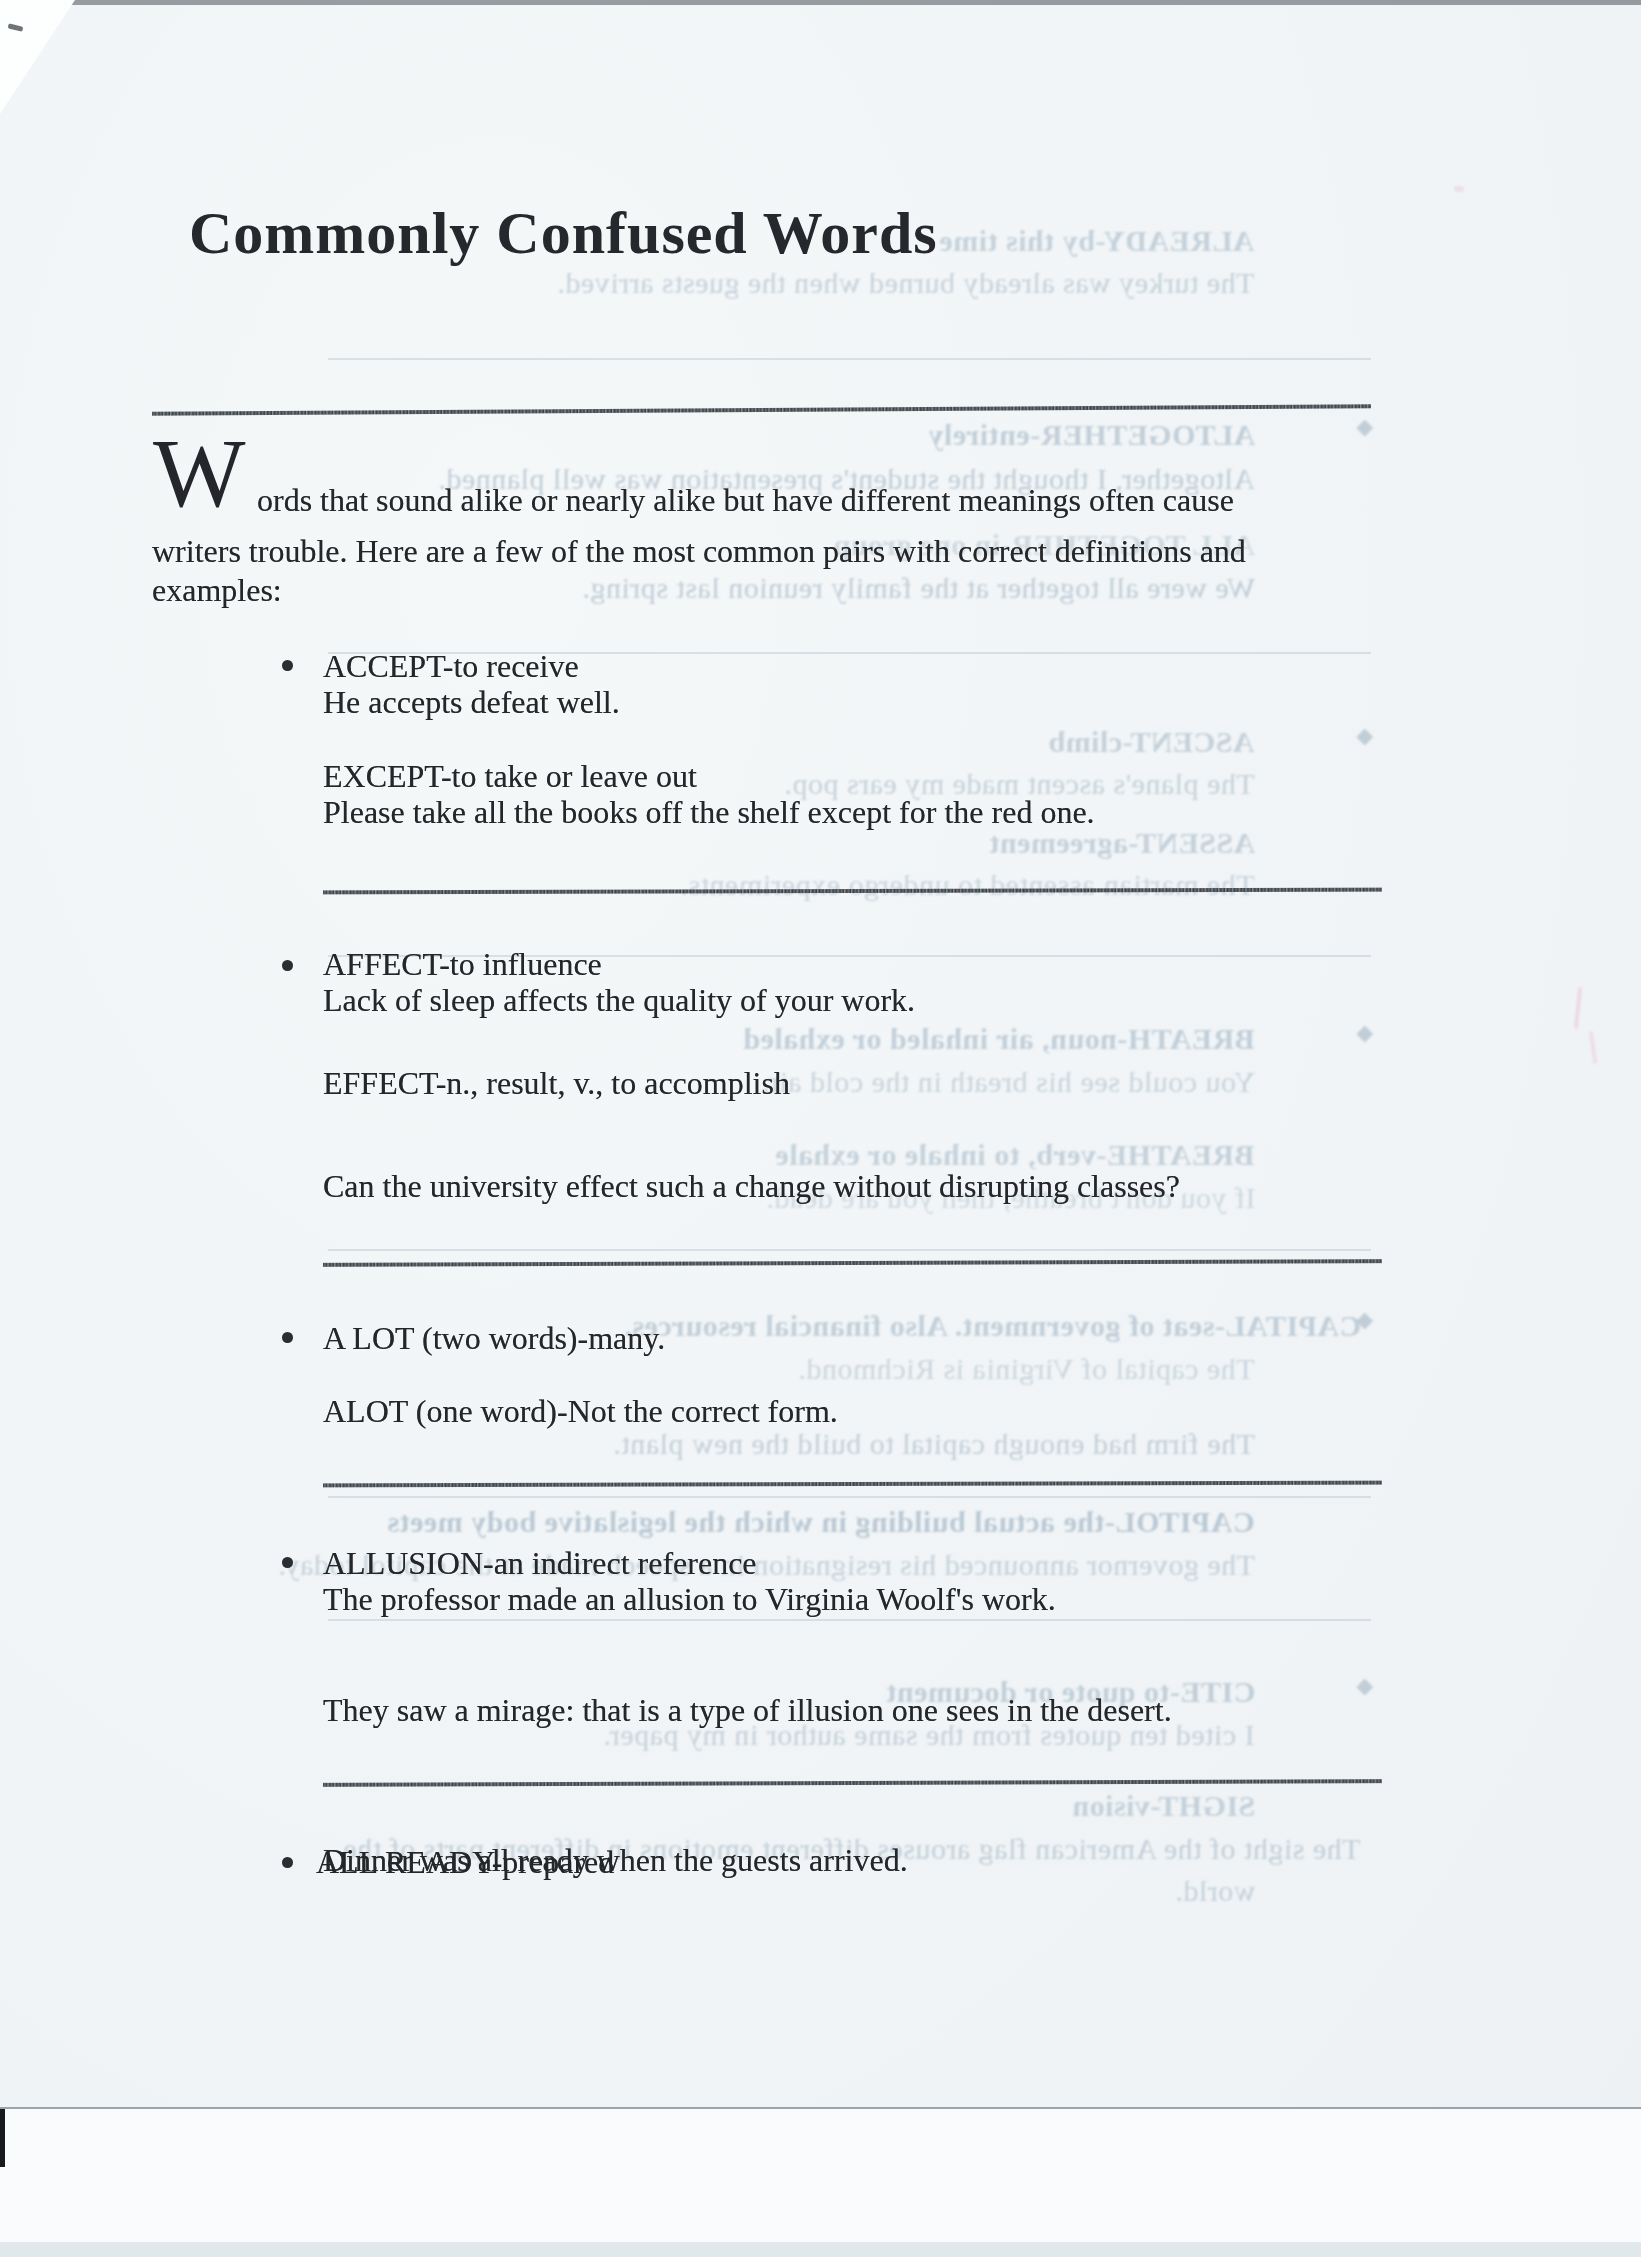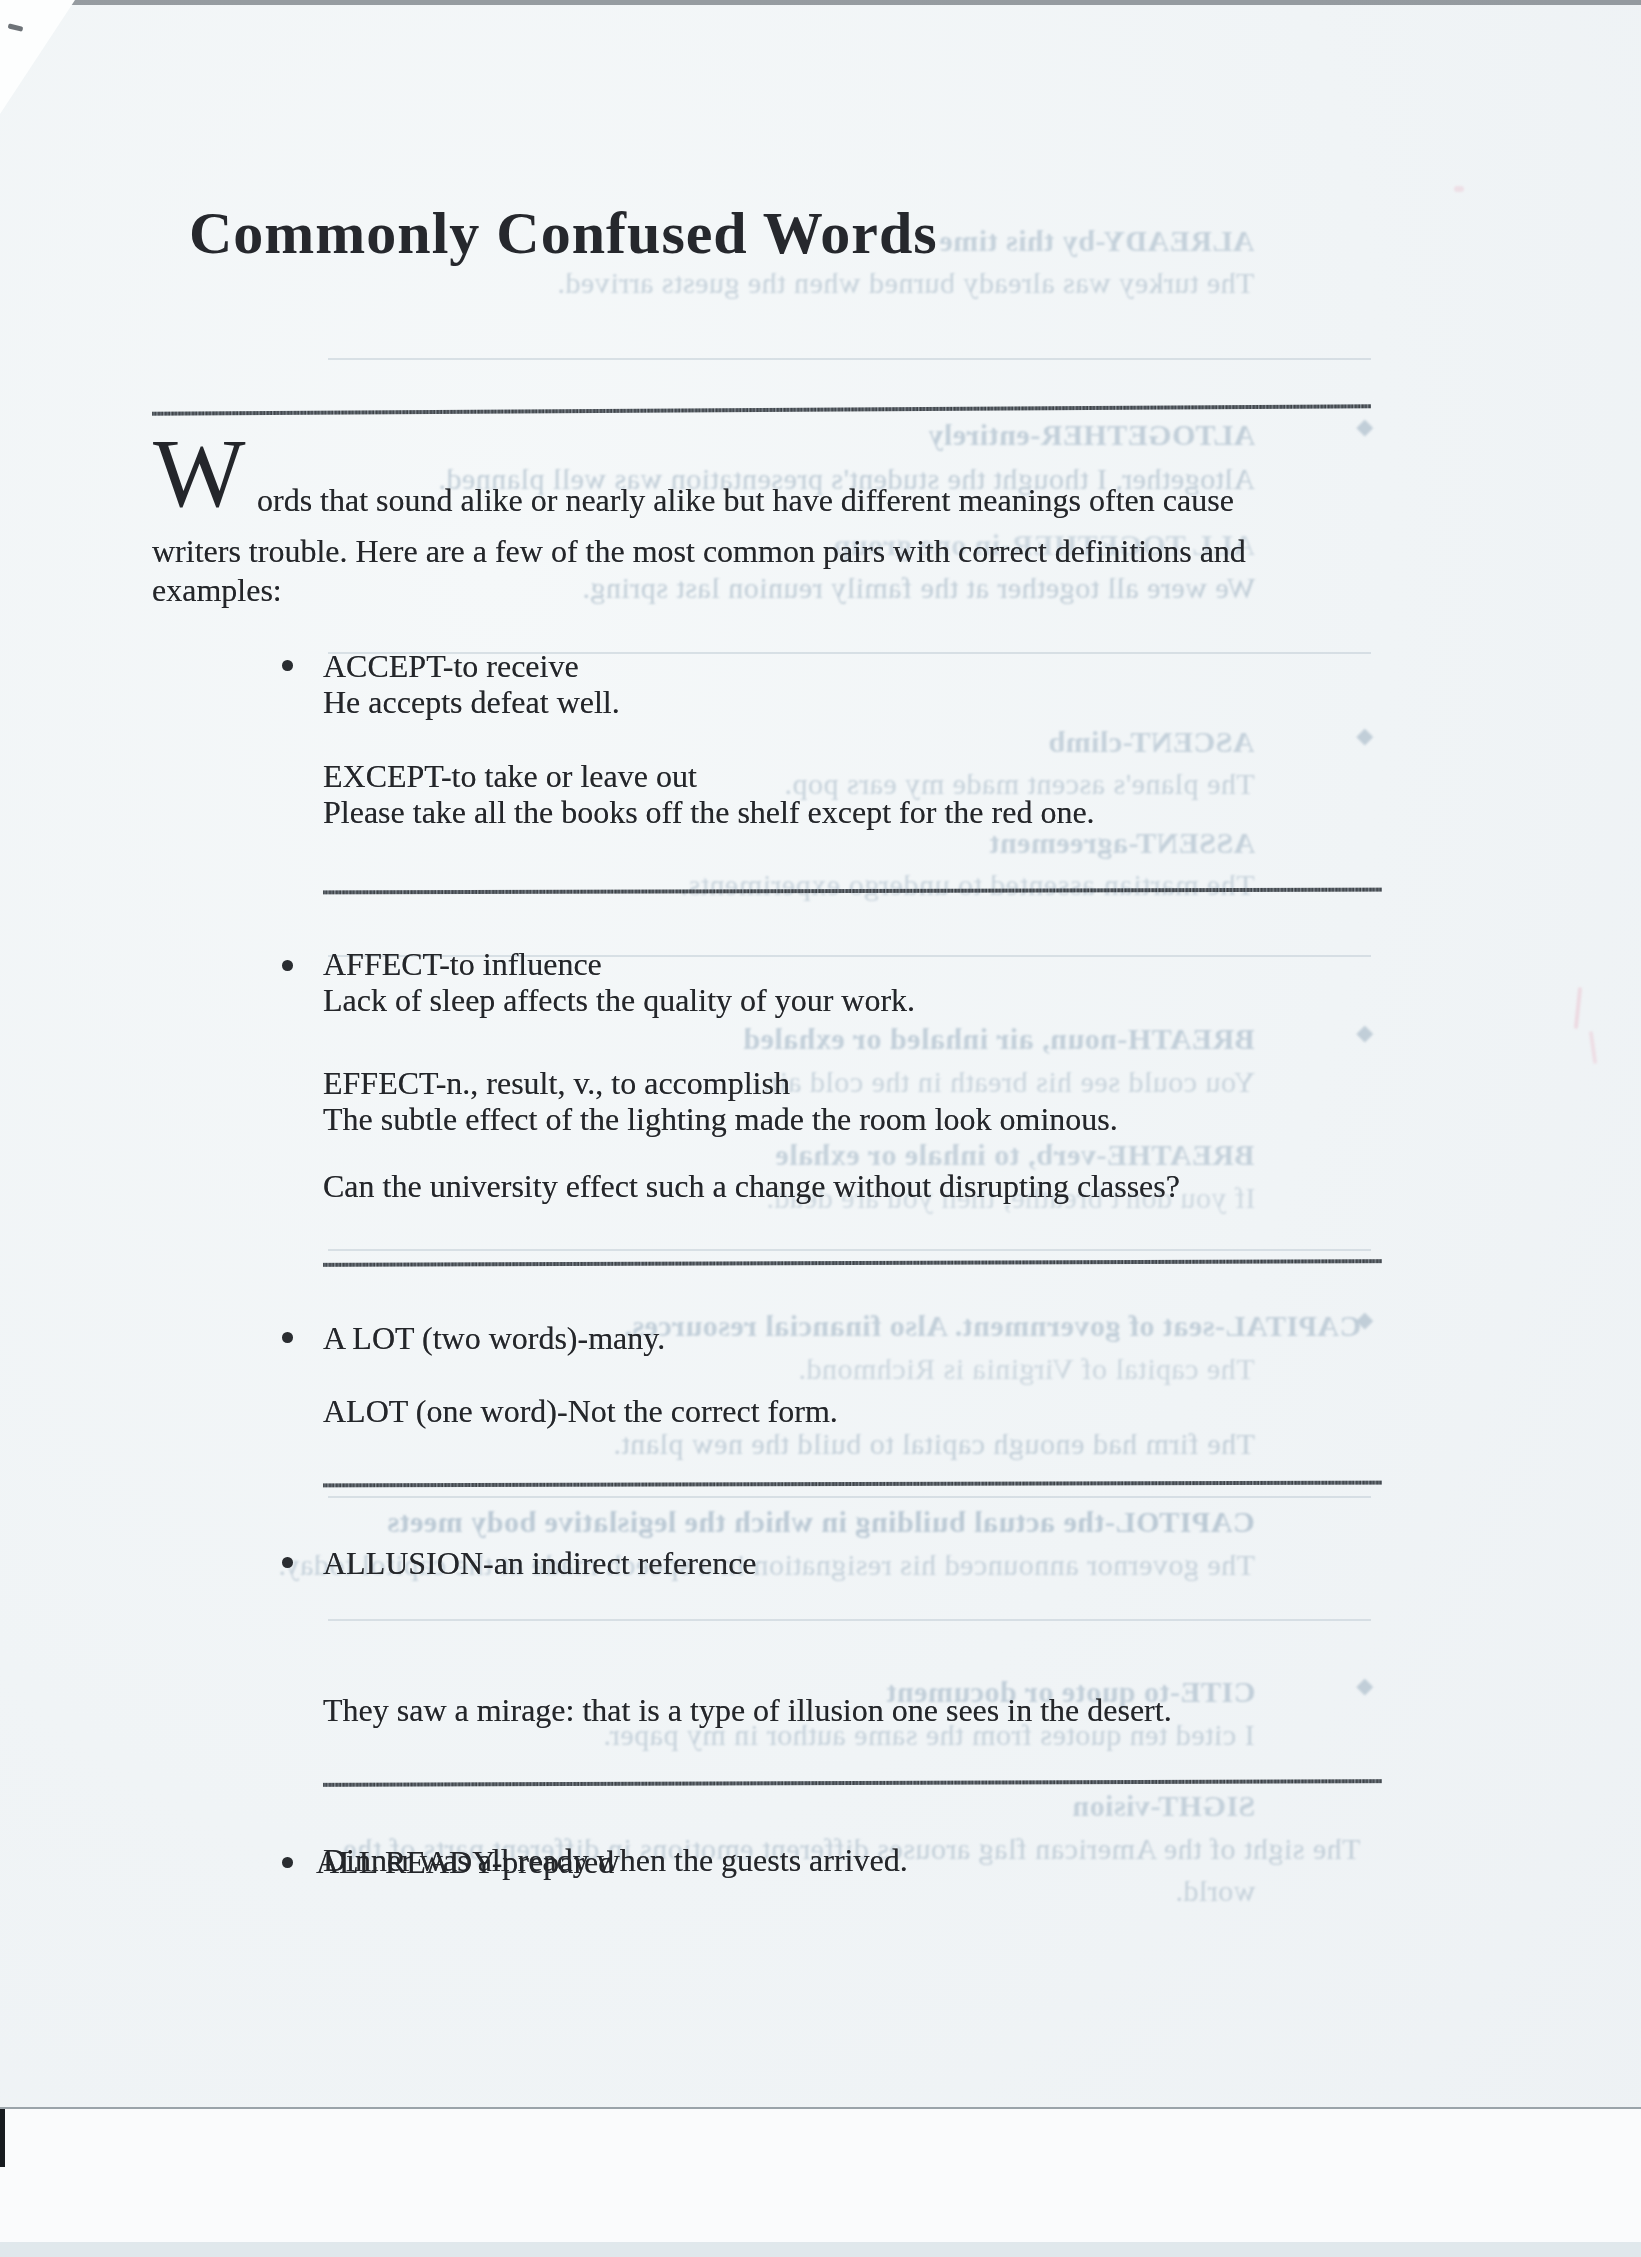--- a/index.html
+++ b/index.html
@@ -93,33 +93,33 @@
   <div class="line" style="left:323px;top:685px;">He accepts defeat well.</div>
   <div class="line" style="left:323px;top:759px;">EXCEPT-to take or leave out</div>
   <div class="line" style="left:323px;top:795px;">Please take all the books off the shelf except for the red one.</div>
 
   <div class="divider" style="left:323px;top:889px;width:1059px;transform:rotate(-0.15deg);"></div>
 
   <div class="bullet" style="left:282px;top:960px;"></div>
   <div class="line" style="left:323px;top:947px;">AFFECT-to influence</div>
   <div class="line" style="left:323px;top:983px;">Lack of sleep affects the quality of your work.</div>
   <div class="line" style="left:323px;top:1066px;">EFFECT-n., result, v., to accomplish</div>
-  <div class="line" style="left:323px;top:1102px;">The subtle effect of the lighting made the room look ominous.</div>
   <div class="line" style="left:323px;top:1169px;">Can the university effect such a change without disrupting classes?</div>
 
   <div class="divider" style="left:323px;top:1261px;width:1059px;transform:rotate(-0.2deg);"></div>
 
   <div class="bullet" style="left:282px;top:1332px;"></div>
   <div class="line" style="left:323px;top:1321px;">A LOT (two words)-many.</div>
   <div class="line" style="left:323px;top:1394px;">ALOT (one word)-Not the correct form.</div>
 
   <div class="divider" style="left:323px;top:1482px;width:1059px;transform:rotate(-0.15deg);"></div>
 
   <div class="bullet" style="left:282px;top:1557px;"></div>
   <div class="line" style="left:323px;top:1546px;">ALLUSION-an indirect reference</div>
+  <div class="line" style="left:323px;top:1582px;">The professor made an allusion to Virginia Woolf's work.</div>
   <div class="line" style="left:323px;top:1693px;">They saw a mirage: that is a type of illusion one sees in the desert.</div>
 
   <div class="divider" style="left:323px;top:1781px;width:1059px;transform:rotate(-0.2deg);"></div>
 
   <div class="bullet" style="left:282px;top:1857px;"></div>
   <div class="line" style="left:316px;top:1845px;">ALL READY-prepared</div>
   <div class="line" style="left:323px;top:1843px;">Dinner was all ready when the guests arrived.</div>
 
   <div class="top-edge"></div>
   <div class="corner-white"></div>

